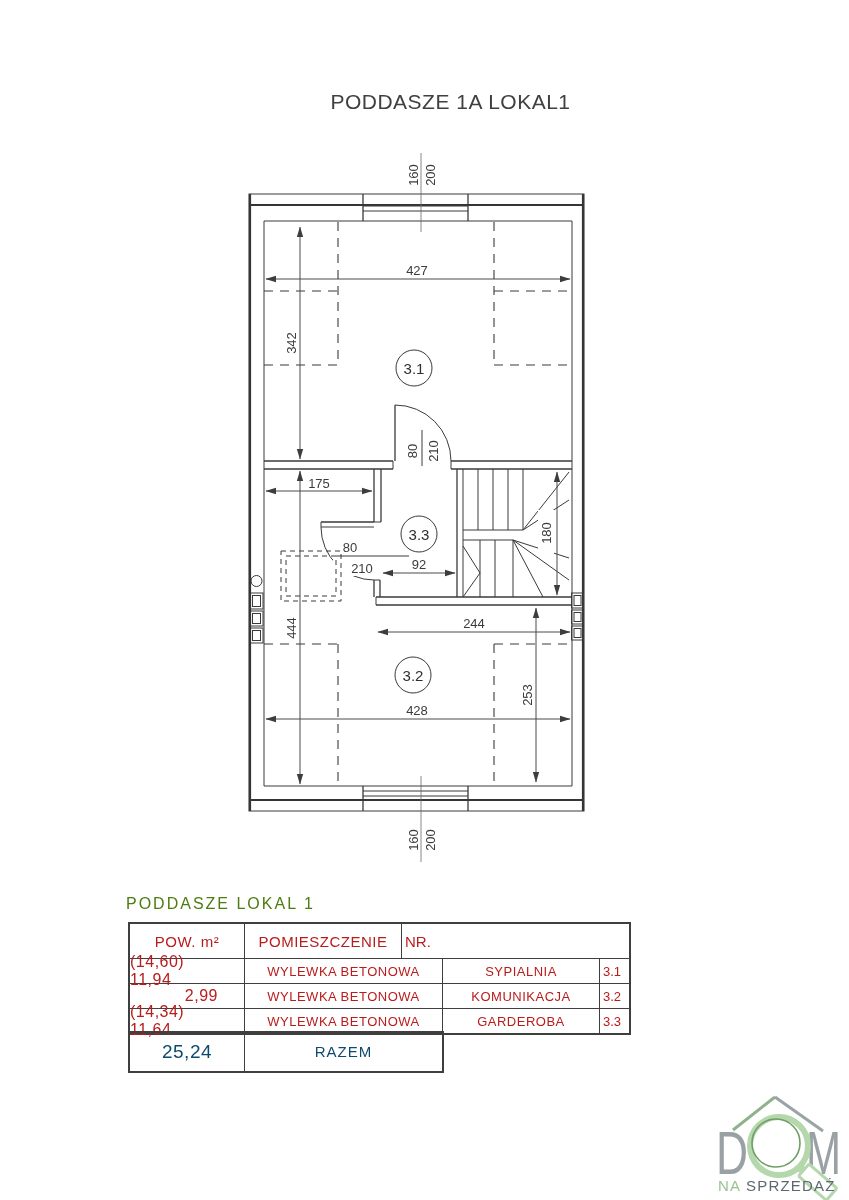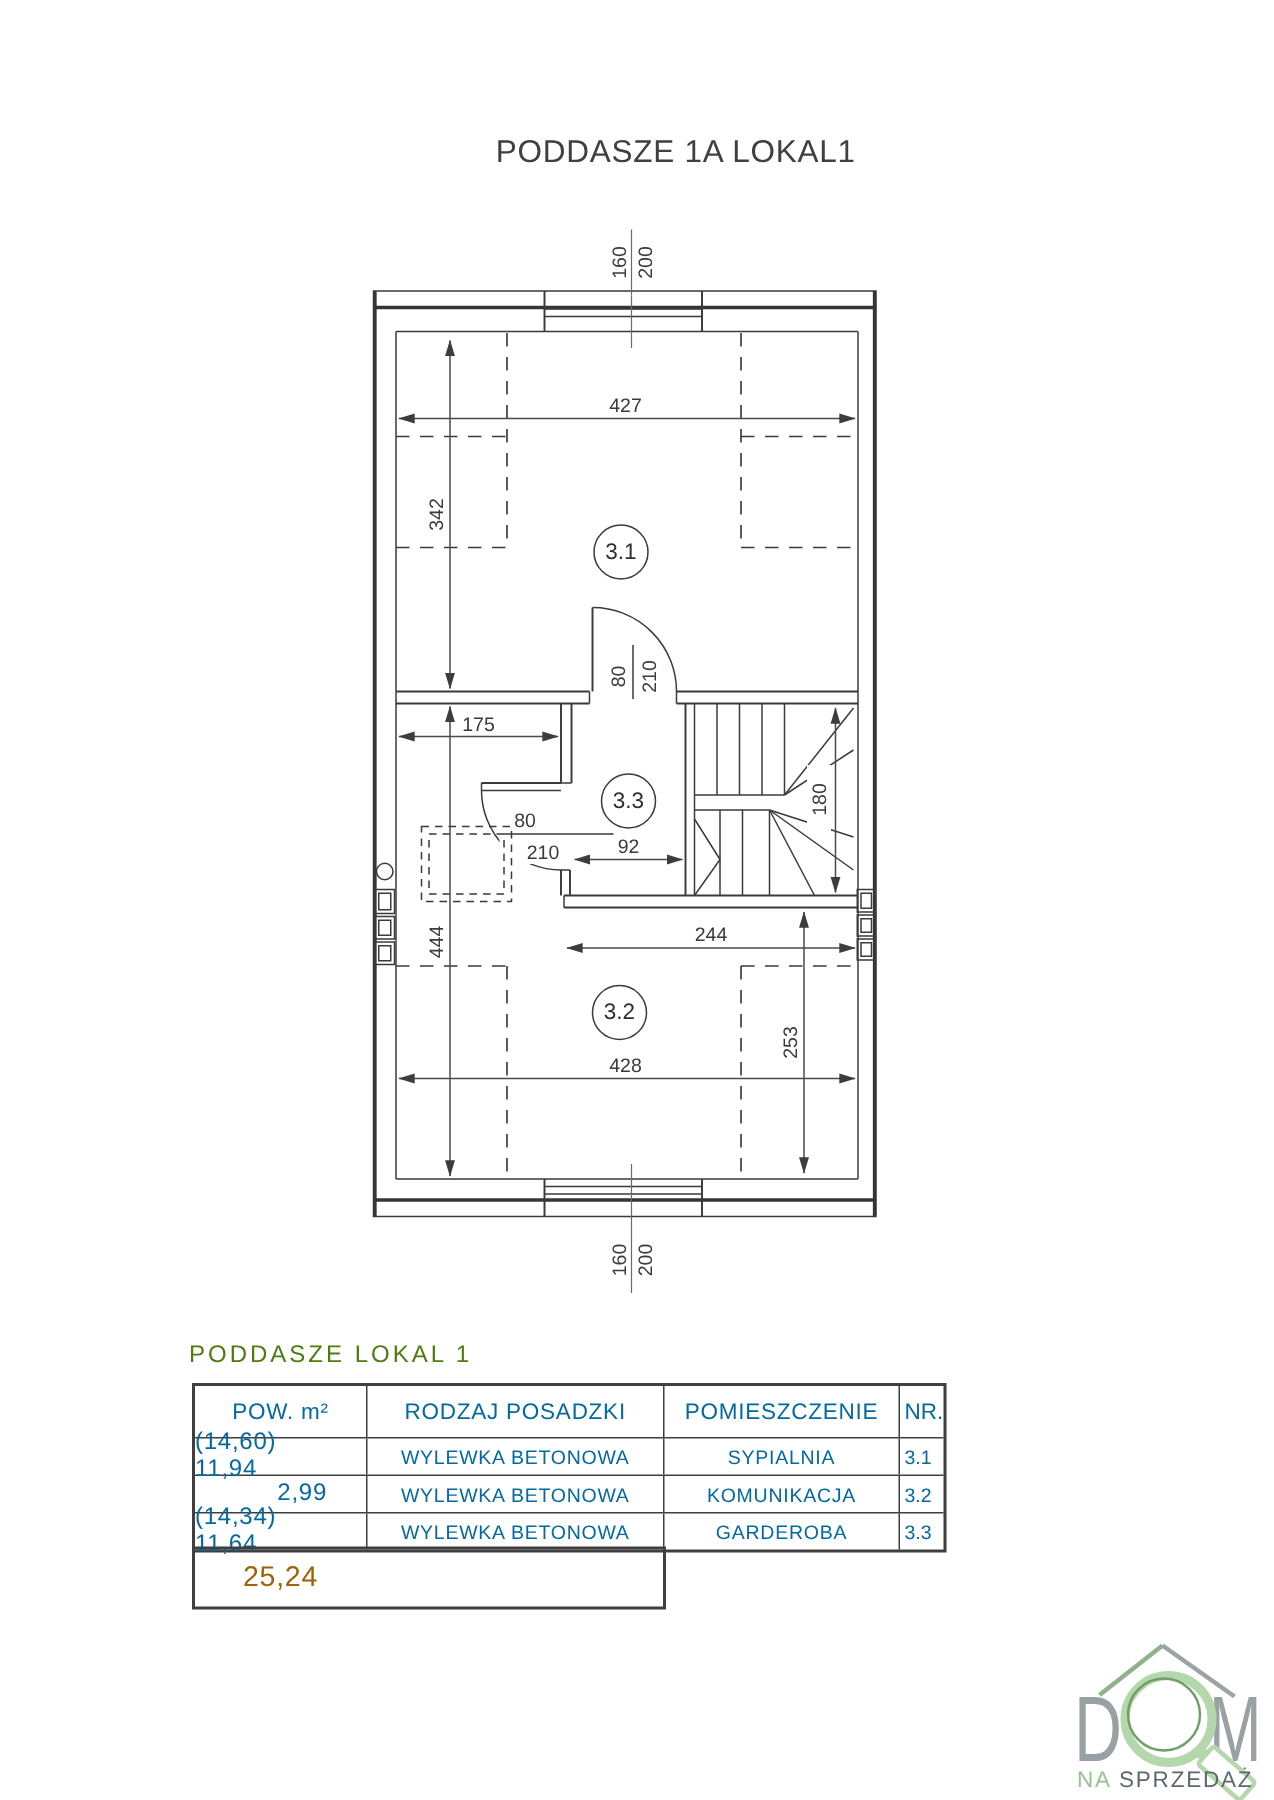--- a/index.html
+++ b/index.html
@@ -18,33 +18,33 @@
   .dim{stroke:#4a4a4a;stroke-width:1;fill:none;marker-start:url(#arr);marker-end:url(#arr);}
   .cl{stroke:#6a6a6a;stroke-width:0.8;fill:none;}
   .dimtxt{font-size:13px;fill:#3b3b3b;text-anchor:middle;dominant-baseline:central;}
   .roomtxt{font-size:15px;fill:#2f2f2f;text-anchor:middle;dominant-baseline:central;}
   .mask{fill:#ffffff;stroke:none;}
 
   
   .tbl-heading{position:absolute;left:126px;top:895px;font-size:16px;color:#4d7c0f;
         letter-spacing:2px;}
   .tblwrap{position:absolute;left:128px;top:922px;width:499px;border:2px solid #3f3f3f;
-        color:#0369a1;}
+        color:#b91c1c;}
   .trow{display:flex;height:24px;border-top:1.5px solid #3f3f3f;}
   .trow.thead{height:34px;border-top:none;}
   .c{display:flex;align-items:center;box-sizing:border-box;}
   .c1{width:114px;justify-content:flex-end;padding-right:26px;font-size:16px;letter-spacing:0.5px;}
   .c2{width:198px;border-left:1.5px solid #3f3f3f;justify-content:center;font-size:13px;letter-spacing:0.5px;}
   .c3{width:157px;border-left:1.5px solid #3f3f3f;justify-content:center;font-size:13px;letter-spacing:0.5px;}
   .c4{width:28px;border-left:1.5px solid #3f3f3f;justify-content:flex-start;padding-left:3px;font-size:13px;}
   .thead .c1{justify-content:center;padding-right:0;font-size:15px;}
   .thead .c2,.thead .c3{font-size:15px;}
   .thead .c4{font-size:15px;}
   .tfoot{position:absolute;left:128px;top:1030.5px;width:312px;height:38px;
-        border:2px solid #3f3f3f;display:flex;color:#a16207;}
+        border:2px solid #3f3f3f;display:flex;color:#0c4a6e;}
   .f1{width:114px;display:flex;align-items:center;justify-content:center;font-size:19px;letter-spacing:0.5px;}
   .f2{flex:1;border-left:1.5px solid #3f3f3f;display:flex;align-items:center;justify-content:center;
         font-size:15px;letter-spacing:1px;}
 
   .logo-d{font-size:62px;fill:#99a1a5;}
   .logo-sub{font-size:15px;letter-spacing:1.2px;}
 </style>
 </head>
 <body>
 
@@ -246,21 +246,20 @@
       <text class="logo-sub" x="718" y="1191" fill="#98c391">NA</text>
       <text class="logo-sub" x="746" y="1191" fill="#5d686e">SPRZEDAŻ</text>
     </g>
   </svg>
 
   <div class="tbl-heading">PODDASZE LOKAL 1</div>
 
   <div class="tblwrap">
     <div class="trow thead">
       <div class="c c1">POW. m²</div>
-      <div class="c c2">RODZAJ POSADZKI</div>
       <div class="c c3">POMIESZCZENIE</div>
       <div class="c c4">NR.</div>
     </div>
     <div class="trow">
       <div class="c c1">(14,60) 11,94</div>
       <div class="c c2">WYLEWKA BETONOWA</div>
       <div class="c c3">SYPIALNIA</div>
       <div class="c c4">3.1</div>
     </div>
     <div class="trow">
@@ -272,15 +271,16 @@
     <div class="trow">
       <div class="c c1">(14,34) 11,64</div>
       <div class="c c2">WYLEWKA BETONOWA</div>
       <div class="c c3">GARDEROBA</div>
       <div class="c c4">3.3</div>
     </div>
   </div>
 
   <div class="tfoot">
     <div class="f1">25,24</div>
+    <div class="f2">RAZEM</div>
   </div>
 
 </div>
 
 </body></html>

